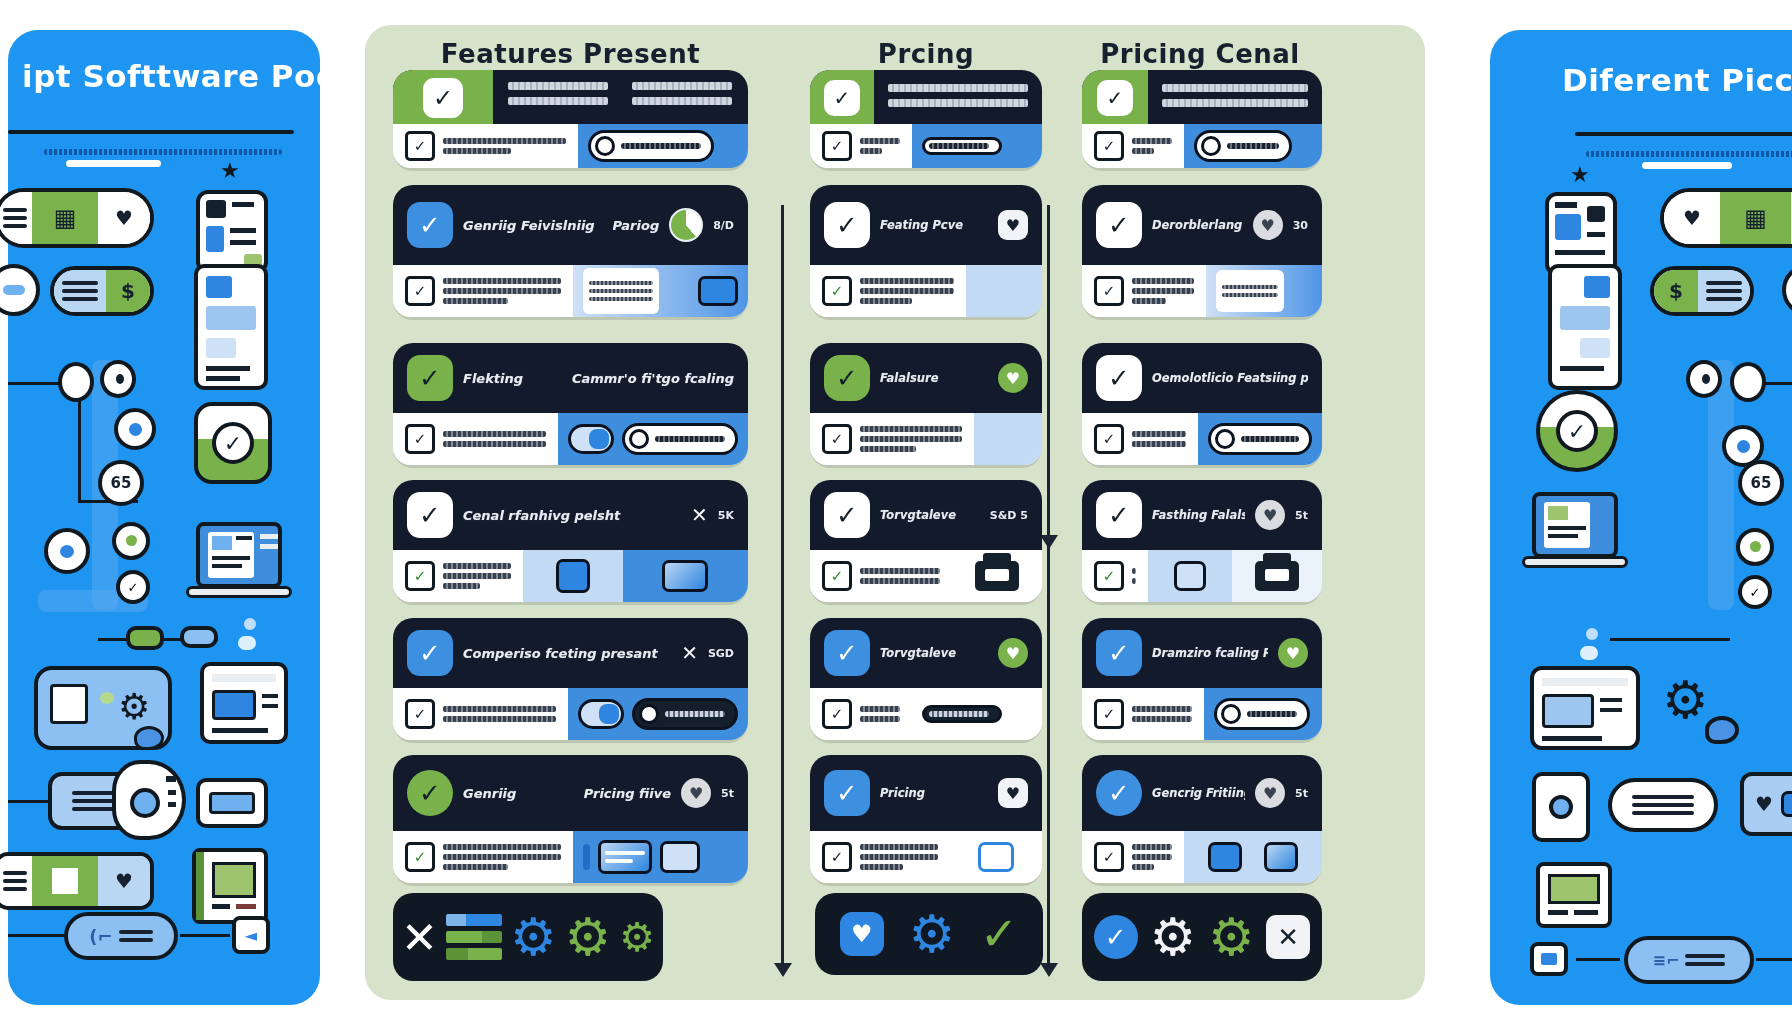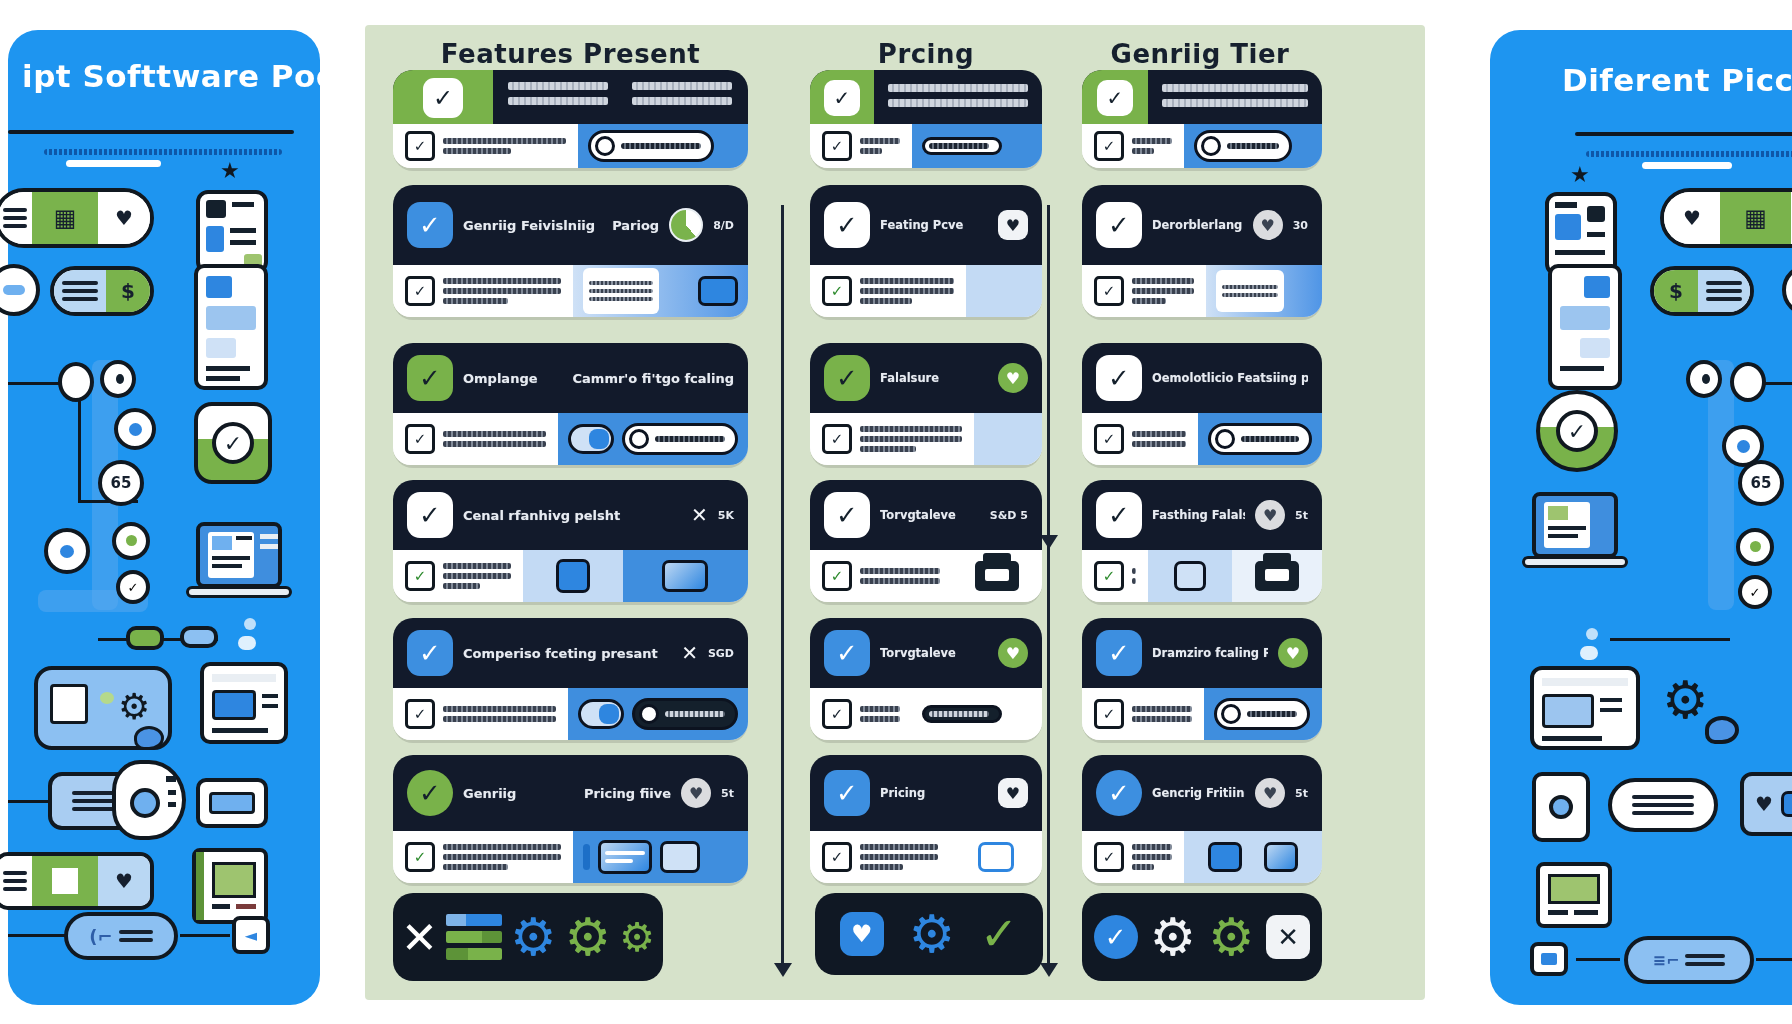--- a/index.html
+++ b/index.html
@@ -22,27 +22,27 @@
   .seg{height:100%;display:flex;align-items:center;justify-content:center;box-sizing:border-box;}
   .seg.green{background:#7ab34c;}
   .seg.lblue{background:#b9d7f3;}
   .tinylines{display:flex;flex-direction:column;gap:4px;width:70%;}
   .tinylines i{display:block;height:4px;background:#16202e;border-radius:2px;}
   .glyph{font-weight:800;color:#16202e;}
   .flowline{position:absolute;background:#101820;}
   .flowbar{position:absolute;background:#58a8ef;border-radius:8px;}
   .dot{position:absolute;border-radius:50%;}
   
-  .board{position:absolute;left:365px;top:25px;width:1060px;height:975px;background:#d6e2ca;border-radius:4px;}
+  .board{position:absolute;left:365px;top:25px;width:1060px;height:975px;background:#d6e2ca;border-radius:26px;}
   .col-header{position:absolute;color:#16202e;font-weight:800;font-size:26px;text-align:center;letter-spacing:.5px;}
   .vdiv{position:absolute;width:3px;background:#1a2433;}
   .arrow-down{position:absolute;width:0;height:0;border-left:9px solid transparent;border-right:9px solid transparent;border-top:14px solid #1a2433;left:-7px;}
   .card{position:absolute;background:#121a2b;border-radius:20px;box-shadow:0 3px 0 rgba(0,0,0,.12);}
   .chead{position:absolute;left:0;right:0;top:0;display:flex;align-items:center;gap:10px;padding:0 14px;box-sizing:border-box;}
-  .ctitle{color:#e7ebf2;font-weight:700;white-space:nowrap;overflow:hidden;text-shadow:0 0 1px rgba(255,255,255,.35);}
+  .ctitle{color:#e7ebf2;font-weight:700;white-space:nowrap;overflow:hidden;text-shadow:0 0 1px rgba(255,255,255,.35);font-style:italic;}
   .c1 .ctitle{font-size:13px;}
   .c23 .ctitle{font-size:11.5px;}
   .badge{color:#e7ebf2;font-weight:700;font-size:11px;white-space:nowrap;}
   .xmark{color:#f4f6f9;font-weight:800;font-size:20px;line-height:1;}
   .cb{display:flex;align-items:center;justify-content:center;font-weight:800;flex:0 0 auto;}
   .cb-lg{width:46px;height:46px;border-radius:13px;font-size:26px;}
   .cb-blue{background:#3d8fe0;color:#fff;}
   .cb-green{background:#79b24a;color:#14202c;}
   .cb-white{background:#fff;color:#14202c;}
   .cb-circ{border-radius:50%;}
@@ -265,21 +265,21 @@
   </div>
   <div class="flowline" style="left:172px;top:904px;width:50px;height:3px;"></div>
   <div class="ic" style="left:224px;top:886px;width:38px;height:38px;border-radius:8px;display:flex;align-items:center;justify-content:center;color:#2e86e0;font-weight:800;font-size:16px;">
       <span>◄</span>
     </div>
 </div>
 
 <div class="board">
   <div class="col-header" style="left:28px;top:14px;width:355px;">Features Present</div>
   <div class="col-header" style="left:445px;top:14px;width:232px;">Prcing</div>
-  <div class="col-header" style="left:690px;top:14px;width:290px;">Genriig Tier</div>
+  <div class="col-header" style="left:690px;top:14px;width:290px;">Pricing Cenal</div>
 
   <div class="vdiv" style="left:416px;top:180px;height:760px;">
     <div class="arrow-down" style="bottom:-12px;"></div>
   </div>
   <div class="vdiv" style="left:682px;top:180px;height:760px;">
     <div class="arrow-down" style="top:330px;"></div>
     <div class="arrow-down" style="bottom:-12px;"></div>
   </div>
 
   <div class="card c1" style="left:28px;top:45px;width:355px;height:98px;">
@@ -338,21 +338,21 @@
           </div>
         <div style="flex:1;"></div>
         <div class="sq b" style="width:40px;height:30px;"></div>
       </div>
     </div>
   </div>
 
   <div class="card c1" style="left:28px;top:318px;width:355px;height:122px;">
     <div class="chead" style="height:70px;">
       <div class="cb cb-lg cb-green">✓</div>
-      <span class="ctitle">Omplange</span>
+      <span class="ctitle">Flekting</span>
       <span style="flex:1;"></span>
       <span class="ctitle">Cammr'o fi'tgo fcaling</span>
     </div>
     <div class="csub">
       <div class="subL" style="max-width:160px;">
           <div class="mcb">✓</div>
           <div class="lines">
             <i></i>
             <i></i>
           </div>

